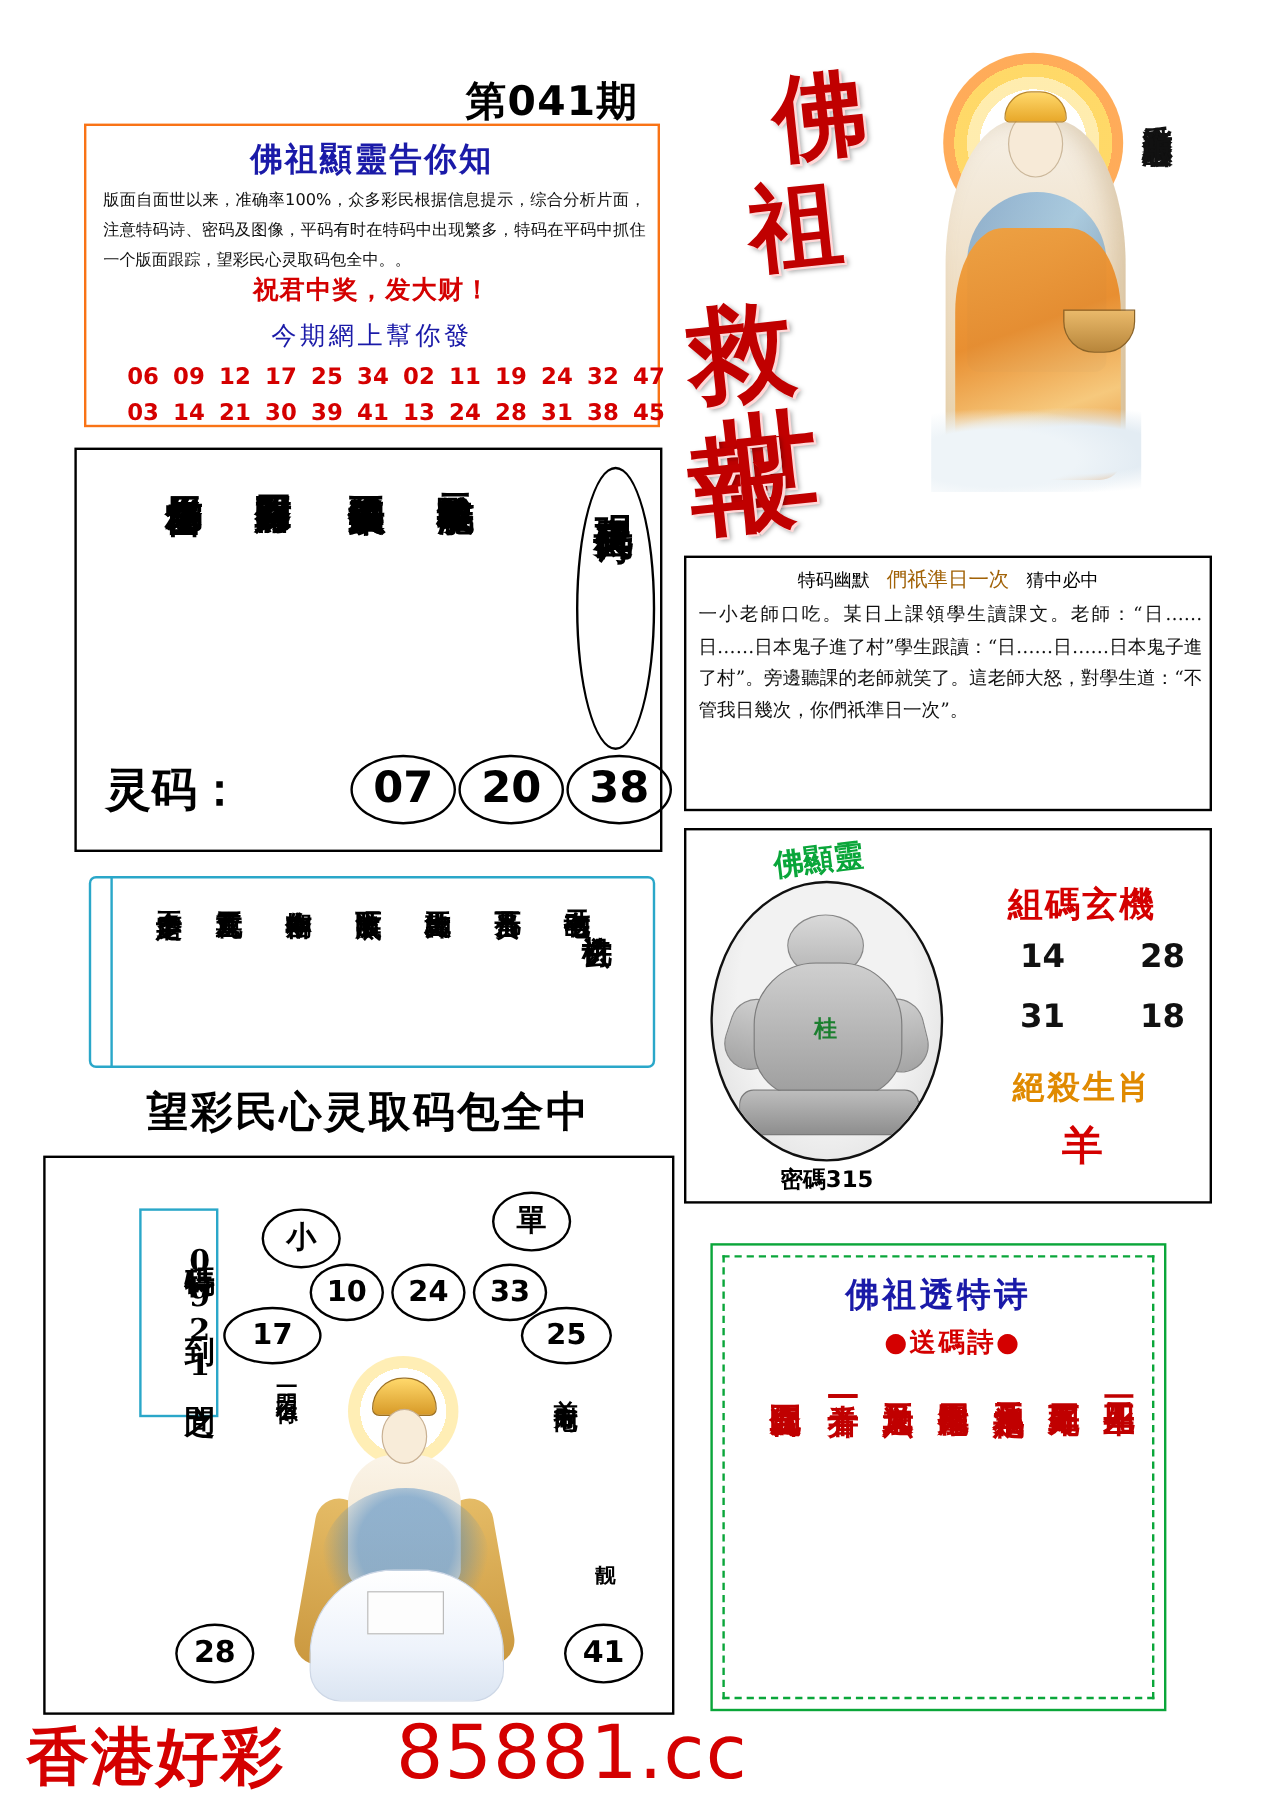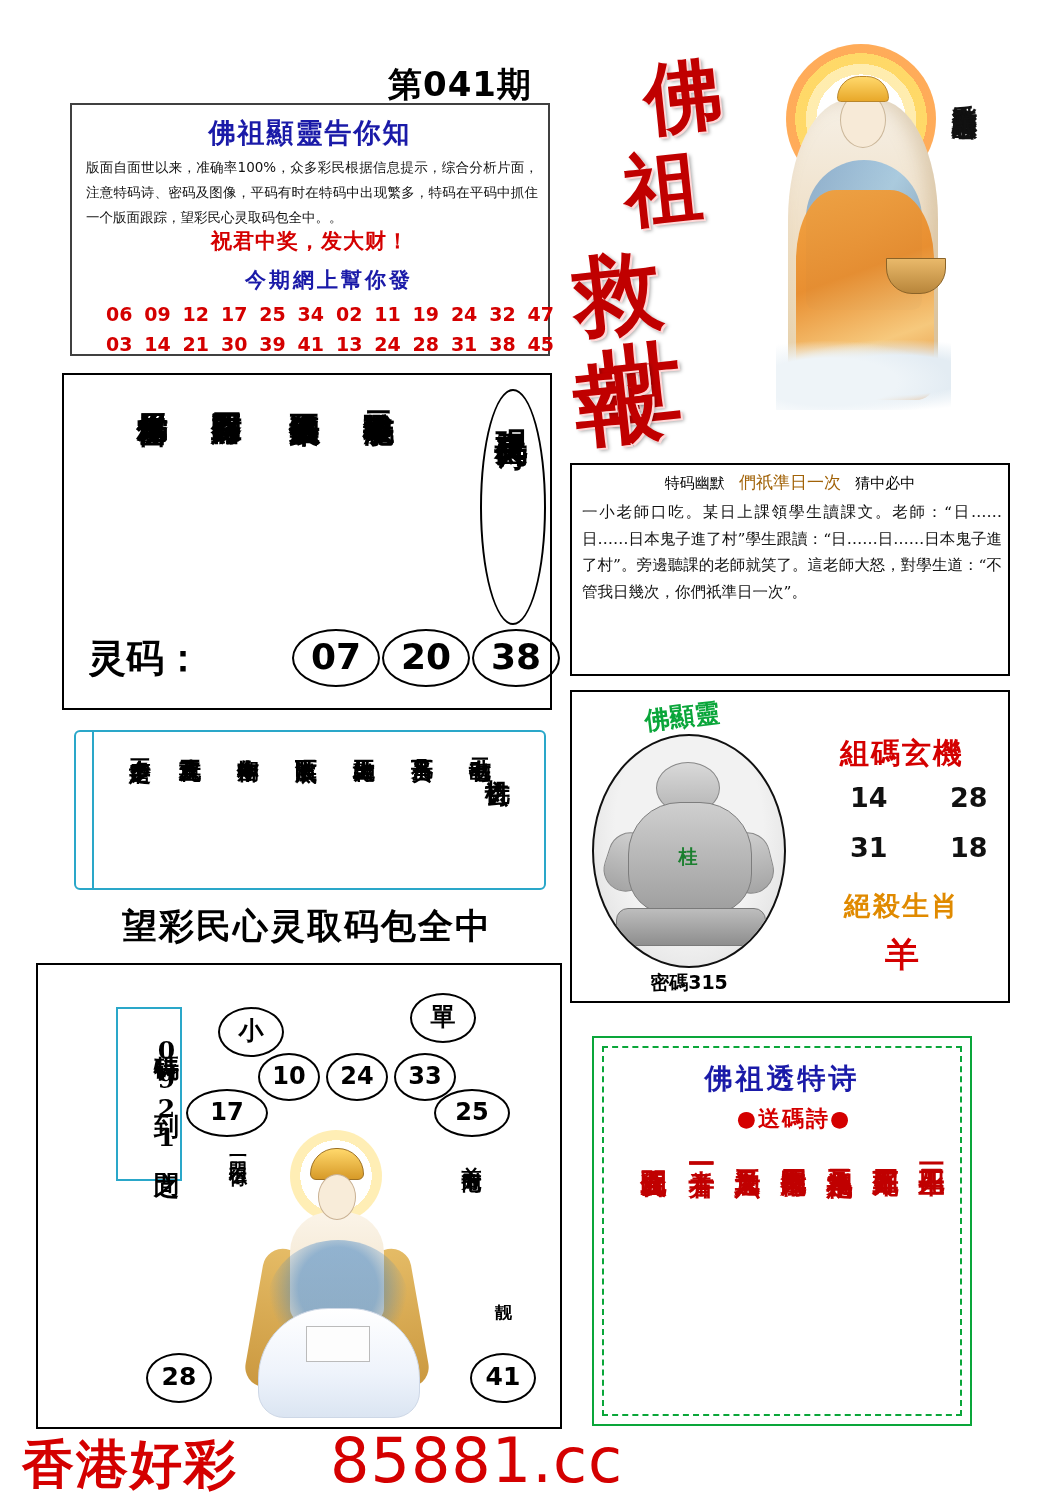--- a/index.html
+++ b/index.html
@@ -18,36 +18,36 @@
 
   
   #issue-title{
     position:absolute;left:330px;top:62px;width:260px;
     font-size:34px;font-weight:bold;color:#000;text-align:center;
     font-family:"DejaVu Sans","Liberation Sans",sans-serif;
     letter-spacing:1px;
   }
 
   
-  #notice-box{left:70px;top:103px;width:480px;height:253px;border:2px solid #404040;background:#fff;}
+  #notice-box{left:70px;top:103px;width:480px;height:253px;border:2px solid #f97316;background:#fff;}
   #notice-title{
     position:absolute;left:0;top:10px;width:100%;text-align:center;
     font-size:27px;font-weight:bold;color:#1a1aa8;letter-spacing:2px;
   }
   #notice-body{
     position:absolute;left:14px;top:50px;width:452px;
     font-size:13.5px;line-height:1.85;color:#111;text-align:justify;
   }
   #notice-wish{
     position:absolute;left:0;top:122px;width:100%;text-align:center;
     font-size:21px;font-weight:bold;color:#d40000;letter-spacing:1px;
   }
   #notice-sub{
     position:absolute;left:0;top:161px;width:100%;text-align:center;
-    font-size:21px;font-weight:bold;color:#1a1aa8;letter-spacing:3px;padding-left:19px;
+    font-size:21px;font-weight:normal;color:#1a1aa8;letter-spacing:3px;
   }
   .numrow{position:absolute;width:460px;left:28px;display:flex;}
   .numrow span{flex:1;text-align:center;font-size:19px;font-weight:bold;color:#d40000;}
   #nrow1{top:198px;}
   #nrow2{top:228px;}
 
   
   #buddha-art{
     position:absolute;left:736px;top:40px;width:250px;height:380px;
   }

